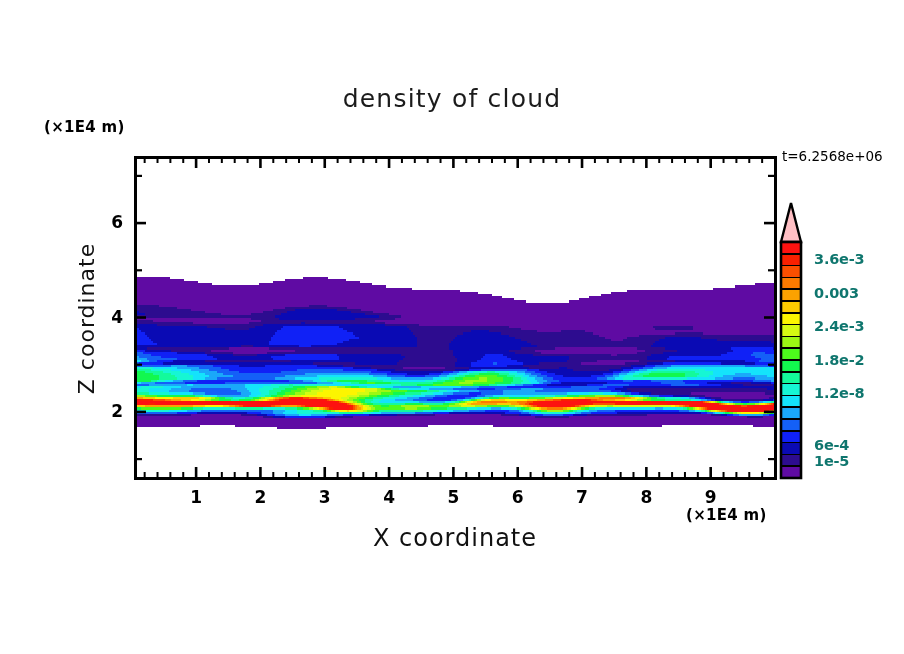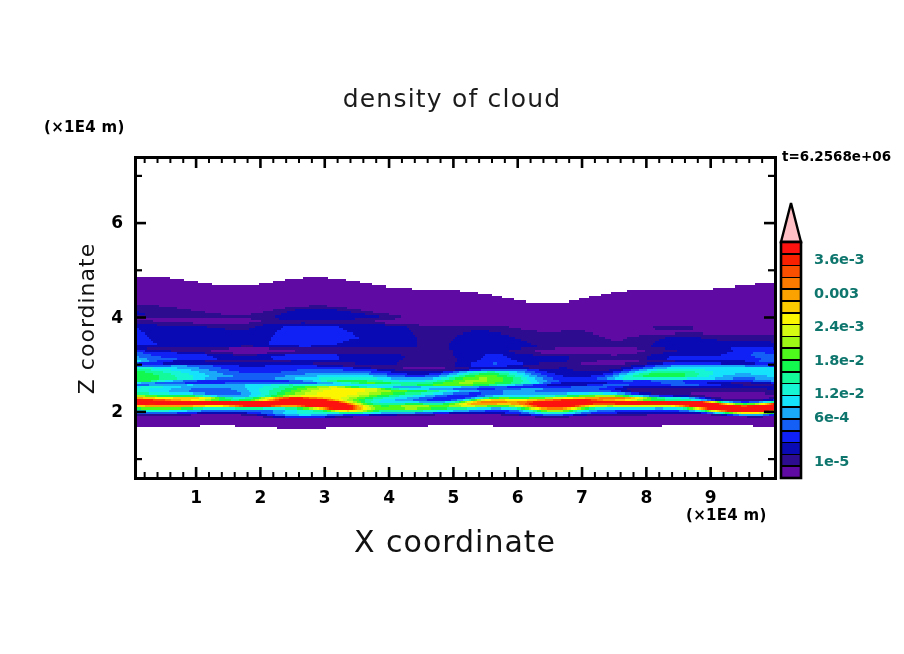--- a/index.html
+++ b/index.html
@@ -47,40 +47,40 @@
     font-size: 15px;
     letter-spacing: 0.3px;
     font-weight: 700;
     color: #000;
   }
   .xaxis-title {
     left: 230px;
     top: 524px;
     width: 450px;
     text-align: center;
-    font-size: 30px;
+    font-size: 24px;
     letter-spacing: 1px;
     color: #111;
   }
   .yaxis-title {
     left: -14px;
     top: 306px;
     width: 200px;
     text-align: center;
     font-size: 22px;
     letter-spacing: 1px;
     color: #111;
     transform: rotate(-90deg);
     transform-origin: center center;
   }
   .time-label {
     left: 782px;
     top: 148px;
     font-size: 13.5px;
-    font-weight: 700;
+    font-weight: 400;
     letter-spacing: 0px;
     color: #000;
     white-space: nowrap;
   }
   .tick-label {
     position: absolute;
     font-size: 17px;
     font-weight: 700;
     color: #000;
     text-align: center;
@@ -1550,18 +1550,18 @@
       <div class="tick-label" style="left: 680.678px; top: 487px; width: 60px;">9</div>
       <div class="tick-label" style="left: 91px; top: 400.912px; width: 32px; text-align: right;">2</div>
       <div class="tick-label" style="left: 91px; top: 306.5px; width: 32px; text-align: right;">4</div>
       <div class="tick-label" style="left: 91px; top: 212.088px; width: 32px; text-align: right;">6</div>
     </div>
   <div id="cb-label-layer">
       <div class="cb-label" style="left: 814px; top: 250.543px;">3.6e-3</div>
       <div class="cb-label" style="left: 814px; top: 285px;">0.003</div>
       <div class="cb-label" style="left: 814px; top: 317.971px;">2.4e-3</div>
       <div class="cb-label" style="left: 814px; top: 351.686px;">1.8e-2</div>
-      <div class="cb-label" style="left: 814px; top: 385.4px;">1.2e-2</div>
-      <div class="cb-label" style="left: 814px; top: 409px;">6e-4</div>
+      <div class="cb-label" style="left: 814px; top: 385.4px;">1.2e-8</div>
+      <div class="cb-label" style="left: 814px; top: 437px;">6e-4</div>
       <div class="cb-label" style="left: 814px; top: 452.829px;">1e-5</div>
     </div>
 
 </div>
 
 </body></html>

